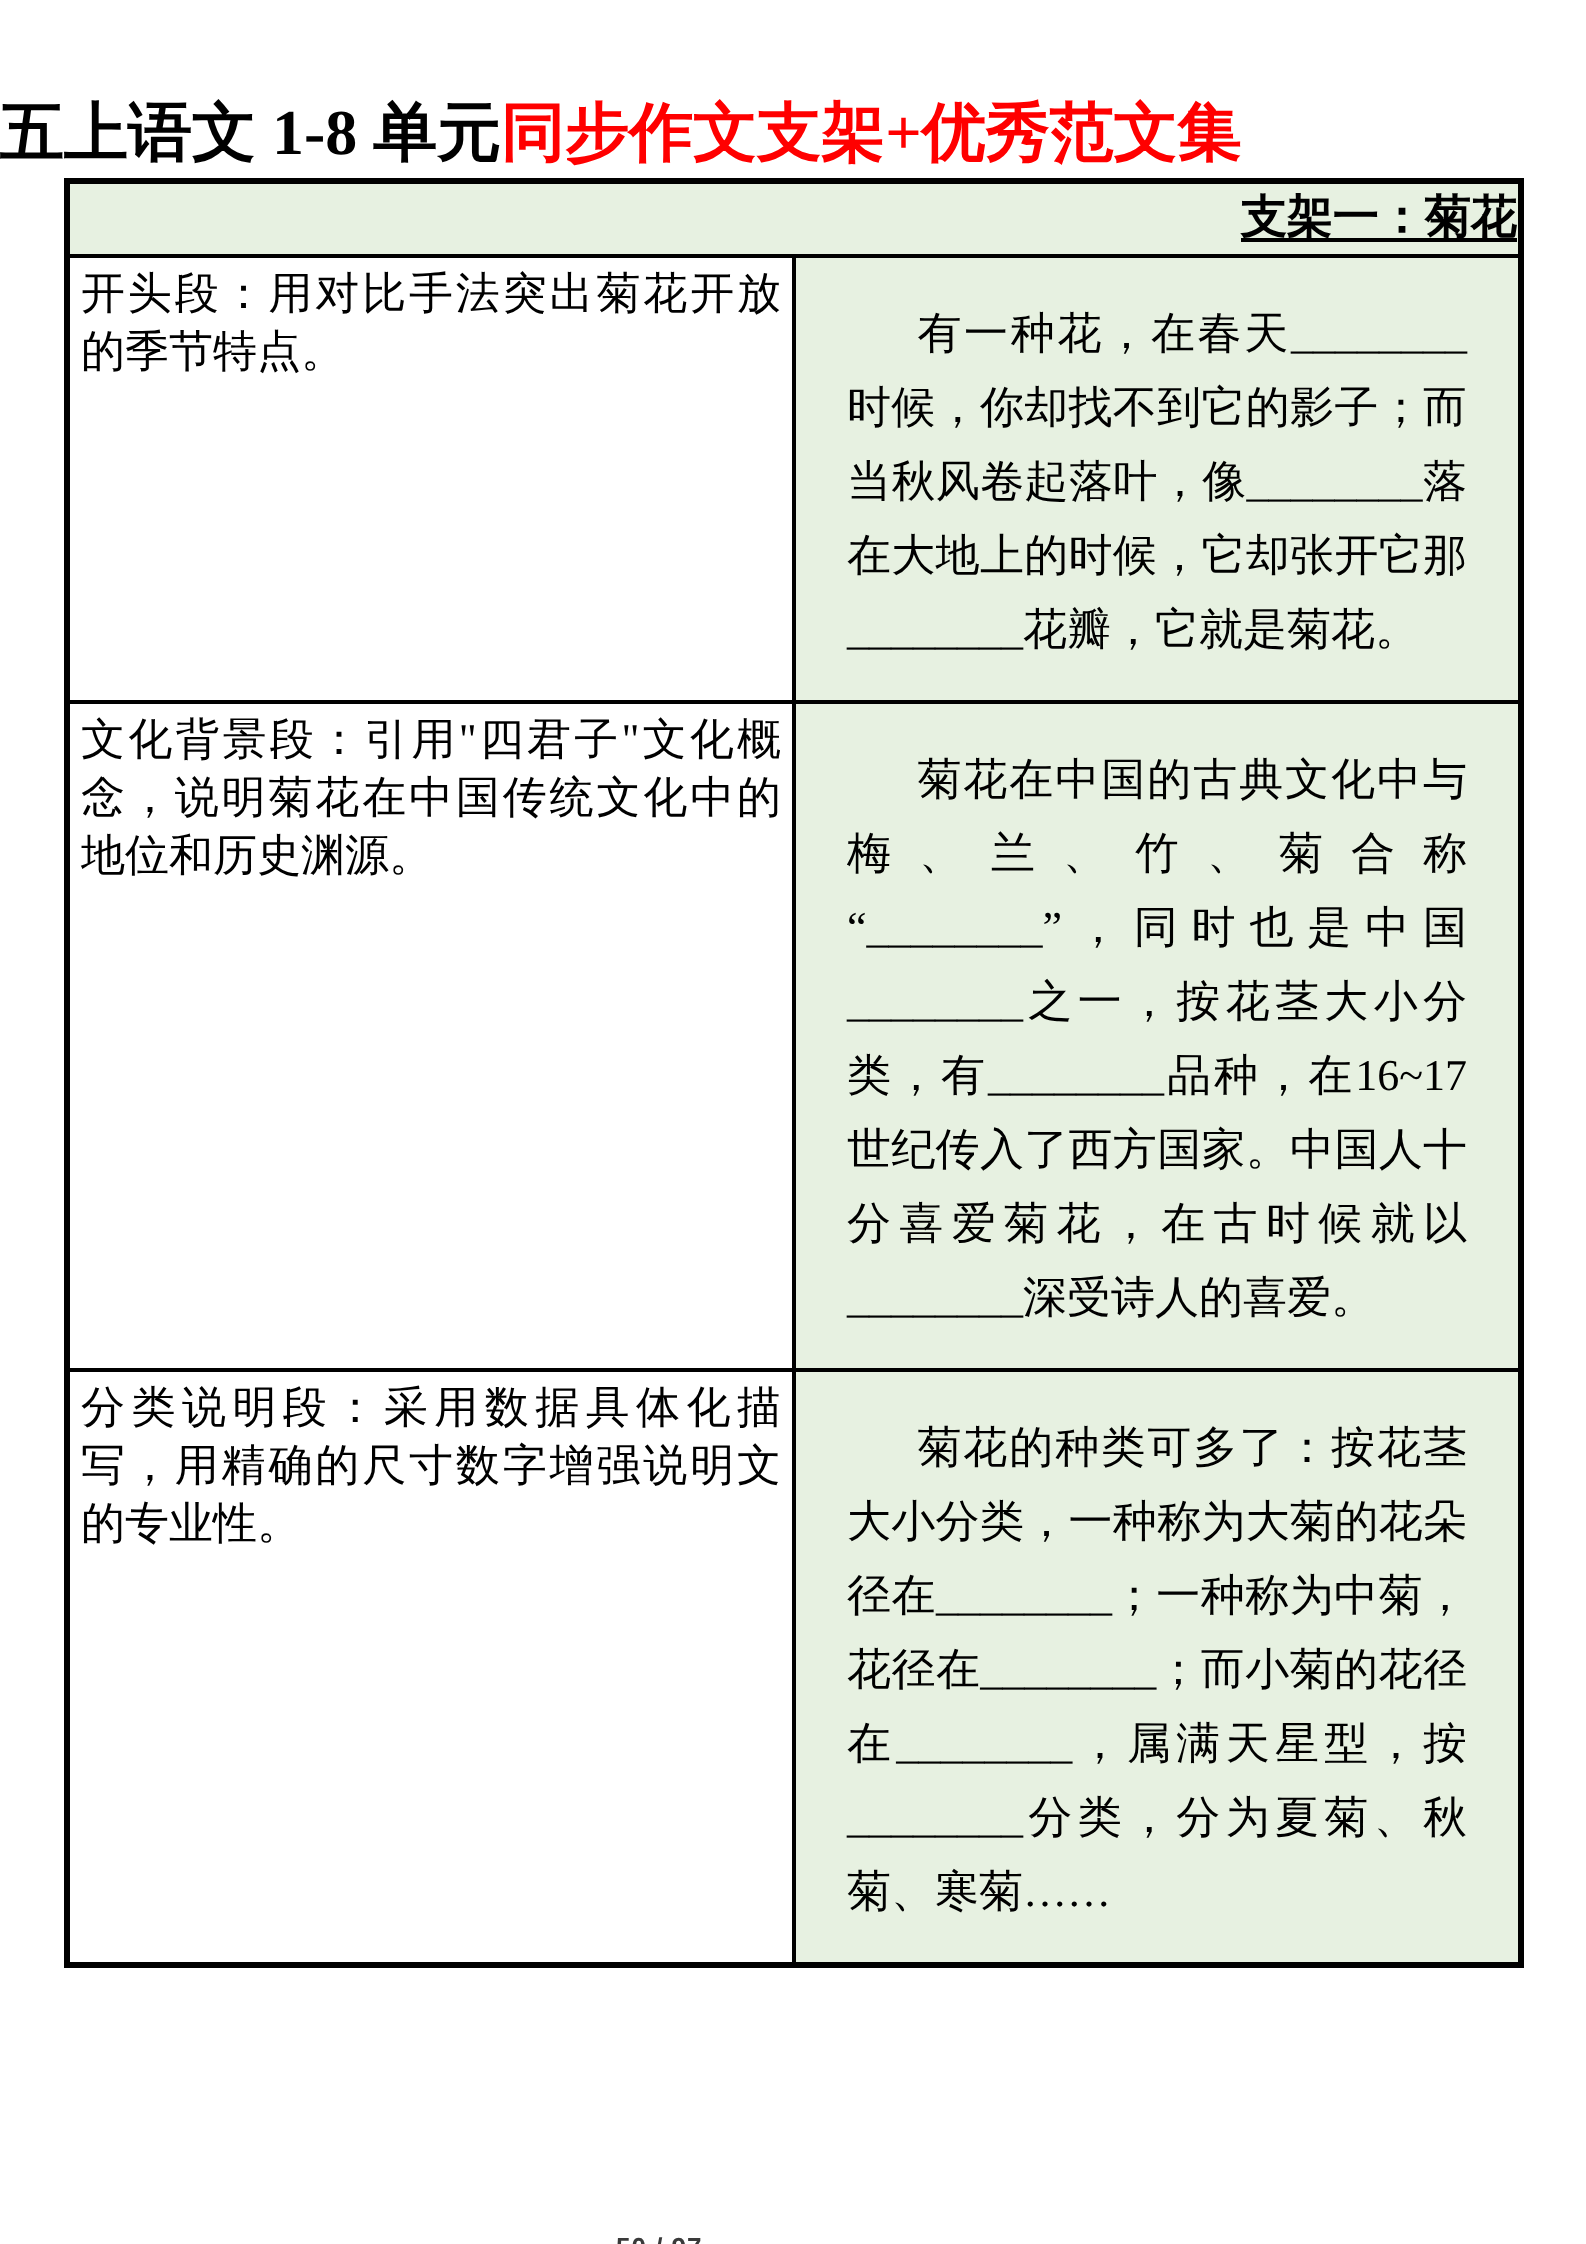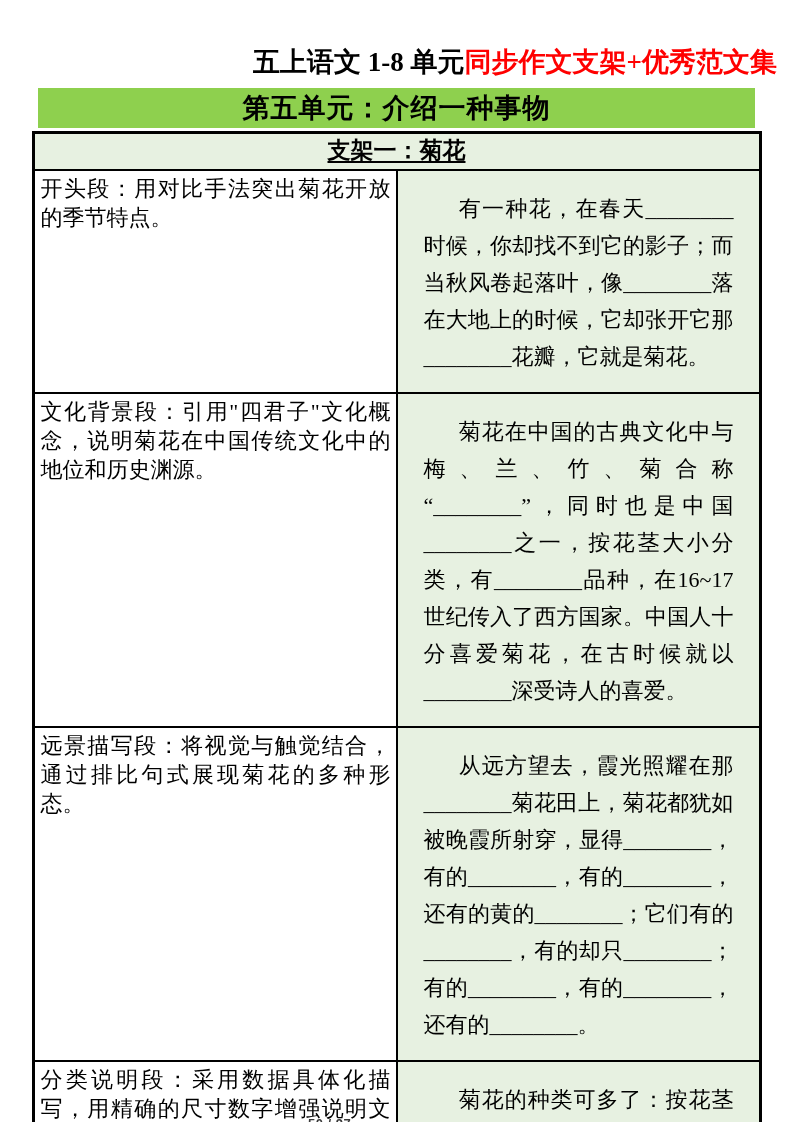--- a/index.html
+++ b/index.html
@@ -12,22 +12,22 @@
   body{
     width:793px;height:1122px;
     background:#ffffff;
     font-family:"Liberation Serif","DejaVu Serif",serif;
     color:#000;
     overflow:hidden;
   }
   .page{position:relative;width:793px;height:1122px;}
   .doc-title{
     margin:46px 16px 0 0;
-    text-align:right;
-    font-size:27px;
+    text-align:left;
+    font-size:32px;
     font-weight:bold;
     line-height:1.25;
     white-space:nowrap;
     letter-spacing:0px;
   }
   .t-black{color:#000;}
   .t-red{color:var(--title-red,#FF0000);}
   .unit-banner{
     width:717px;
     height:40px;
@@ -50,21 +50,21 @@
   table.scaffold-table td{
     border:2px solid var(--border-black,#000);
     vertical-align:top;
     box-sizing:border-box;
   }
   th.scaffold-header{
     background:var(--cell-light-green,#E7F1E1);
     height:35px;
     font-size:23px;
     font-weight:bold;
-    text-align:center;
+    text-align:right;
     vertical-align:middle;
     padding:1px 0 3px 0;
   }
   th.scaffold-header .underline{text-decoration:underline;text-underline-offset:3px;}
   td.cl{
     width:190px;
     background:#ffffff;
     font-size:22px;
     line-height:29px;
     padding:3px 5px 0 6px;
@@ -99,47 +99,40 @@
     letter-spacing:0.5px;
   }
 </style>
 </head>
 <body>
 
 <div class="page">
 
   <h1 class="doc-title"><span class="t-black">五上语文 1-8 单元</span><span class="t-red">同步作文支架+优秀范文集</span></h1>
 
-  <div class="unit-banner">第五单元：介绍一种事物</div>
 
   <table class="scaffold-table">
     <thead>
       <tr>
         <th class="scaffold-header" colspan="2"><span class="underline">支架一：菊花</span></th>
       </tr>
     </thead>
     <tbody>
       <tr class="r1">
         <td class="cl">开头段：用对比手法突出菊花开放的季节特点。</td>
         <td class="cr">
           <p>有一种花，在春天________时候，你却找不到它的影子；而当秋风卷起落叶，像________落在大地上的时候，它却张开它那________花瓣，它就是菊花。</p>
         </td>
       </tr>
       <tr class="r2">
         <td class="cl">文化背景段：引用"四君子"文化概念，说明菊花在中国传统文化中的地位和历史渊源。</td>
         <td class="cr">
           <p>菊花在中国的古典文化中与梅、兰、竹、菊合称“________”，同时也是中国________之一，按花茎大小分类，有________品种，在16~17世纪传入了西方国家。中国人十分喜爱菊花，在古时候就以________深受诗人的喜爱。</p>
         </td>
       </tr>
-      <tr class="r3">
-        <td class="cl">远景描写段：将视觉与触觉结合，通过排比句式展现菊花的多种形态。</td>
-        <td class="cr">
-          <p>从远方望去，霞光照耀在那________菊花田上，菊花都犹如被晚霞所射穿，显得________，有的________，有的________，还有的黄的________；它们有的________，有的却只________；有的________，有的________，还有的________。</p>
-        </td>
-      </tr>
       <tr class="r4">
         <td class="cl">分类说明段：采用数据具体化描写，用精确的尺寸数字增强说明文的专业性。</td>
         <td class="cr">
           <p>菊花的种类可多了：按花茎大小分类，一种称为大菊的花朵径在________；一种称为中菊，花径在________；而小菊的花径在________，属满天星型，按________分类，分为夏菊、秋菊、寒菊……</p>
         </td>
       </tr>
 
     </tbody>
   </table>
 

